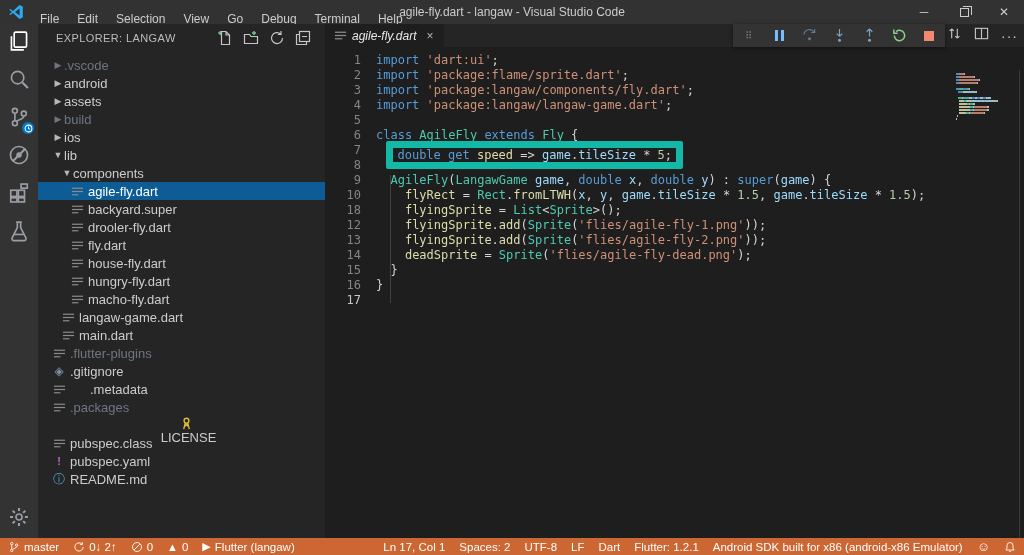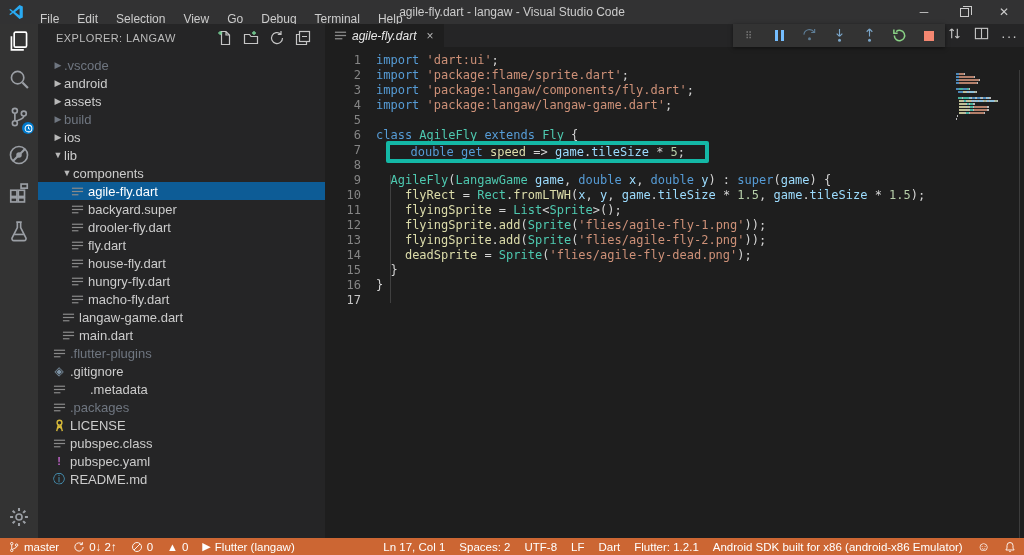--- a/index.html
+++ b/index.html
@@ -62,21 +62,21 @@
   .stop-square { width:10px; height:10px; background:#f48771; }
 
   #code-area { position:absolute; left:0; top:23px; width:699px; height:491px; font-family:"DejaVu Sans Mono", monospace; font-size:12px; }
   .code-line { position:relative; height:15px; line-height:15px; white-space:pre; }
   .gutter { position:absolute; left:0; top:0; width:36px; text-align:right; color:#858585; }
   .gutter.active { color:#c6c6c6; }
   .code-text { position:absolute; left:51px; top:0; }
   #code-lines { padding-top:6px; }
   .tk-kw{color:#569cd6} .tk-type{color:#4ec9b0} .tk-var{color:#9cdcfe} .tk-fn{color:#dcdcaa}
   .tk-str{color:#ce9178} .tk-num{color:#b5cea8} .tk-pun{color:#d4d4d4} .tk-pln{color:#d4d4d4}
-  .yellow-box { display:inline-block; border:4px solid #14b8a6; border-radius:2px; padding:0 20px; margin:-2px 0 0 -4px; line-height:14px; vertical-align:top; }
+  .yellow-box { display:inline-block; border:7px solid #14b8a6; border-radius:2px; padding:0 4px; margin:-2px 0 0 -4px; line-height:14px; vertical-align:top; }
   #indent-guide { position:absolute; left:65px; top:128px; width:1px; height:128px; background:#404040; }
 
   
   #minimap { position:absolute; right:10px; top:26px; width:58px; }
   .mm-row { height:2px; margin-bottom:1px; display:flex; }
   .mm-seg { height:2px; opacity:.85; }
   #minimap-border { position:absolute; right:4px; top:23px; width:1px; height:491px; background:#3c3c3c; }
 
   
   #statusbar { position:absolute; left:0; top:538px; width:1024px; height:17px; background:#cc6633; color:#ffffff; display:flex; align-items:center; font-size:11.5px; padding:0 8px; }
@@ -367,21 +367,21 @@
             <svg viewBox="0 0 14 14">
               <g stroke="#8a8a8a" stroke-width="1.3" fill="none">
                 <line x1="1" y1="3.5" x2="13" y2="3.5"></line>
                 <line x1="1" y1="7" x2="13" y2="7"></line>
                 <line x1="1" y1="10.5" x2="8" y2="10.5"></line>
               </g>
             </svg>
           </span>
           <span>.packages</span>
         </div>
-        <div class="tree-row" style="padding-left: 14px;">
+        <div class="tree-row" style="padding-left: 14px; flex-direction: column;">
           <span class="file-ic">
             <svg viewBox="0 0 14 14" fill="none" stroke="#d7ba3a" stroke-width="1.5">
               <circle cx="7" cy="4" r="2.6"></circle>
               <path d="M5.7 6.3 4 13M8.3 6.3 10 13M4.6 10.5l4-3.5M9.4 10.5l-4-3.5"></path>
             </svg>
           </span>
           <span>LICENSE</span>
         </div>
         <div class="tree-row" style="padding-left: 14px;">
           <span class="file-ic">
@@ -495,21 +495,21 @@
           <div class="code-line"><span class="gutter">1</span><span class="code-text"><span class="tk-kw">import </span><span class="tk-str">'dart:ui'</span><span class="tk-pun">;</span></span></div>
           <div class="code-line"><span class="gutter">2</span><span class="code-text"><span class="tk-kw">import </span><span class="tk-str">'package:flame/sprite.dart'</span><span class="tk-pun">;</span></span></div>
           <div class="code-line"><span class="gutter">3</span><span class="code-text"><span class="tk-kw">import </span><span class="tk-str">'package:langaw/components/fly.dart'</span><span class="tk-pun">;</span></span></div>
           <div class="code-line"><span class="gutter">4</span><span class="code-text"><span class="tk-kw">import </span><span class="tk-str">'package:langaw/langaw-game.dart'</span><span class="tk-pun">;</span></span></div>
           <div class="code-line"><span class="gutter">5</span><span class="code-text"></span></div>
           <div class="code-line"><span class="gutter">6</span><span class="code-text"><span class="tk-kw">class </span><span class="tk-type">AgileFly </span><span class="tk-kw">extends </span><span class="tk-type">Fly </span><span class="tk-pun">{</span></span></div>
           <div class="code-line"><span class="gutter">7</span><span class="code-text"><span class="tk-pln">  </span><span class="yellow-box"><span class="tk-kw">double </span><span class="tk-kw">get </span><span class="tk-fn">speed </span><span class="tk-pun">=&gt; </span><span class="tk-var">game</span><span class="tk-pun">.</span><span class="tk-var">tileSize </span><span class="tk-pun">* </span><span class="tk-num">5</span><span class="tk-pun">;</span></span></span></div>
           <div class="code-line"><span class="gutter">8</span><span class="code-text"></span></div>
           <div class="code-line"><span class="gutter">9</span><span class="code-text"><span class="tk-pln">  </span><span class="tk-type">AgileFly</span><span class="tk-pun">(</span><span class="tk-type">LangawGame </span><span class="tk-var">game</span><span class="tk-pun">, </span><span class="tk-kw">double </span><span class="tk-var">x</span><span class="tk-pun">, </span><span class="tk-kw">double </span><span class="tk-var">y</span><span class="tk-pun">) : </span><span class="tk-kw">super</span><span class="tk-pun">(</span><span class="tk-var">game</span><span class="tk-pun">) {</span></span></div>
           <div class="code-line"><span class="gutter">10</span><span class="code-text"><span class="tk-pln">    </span><span class="tk-fn">flyRect </span><span class="tk-pun">= </span><span class="tk-type">Rect</span><span class="tk-pun">.</span><span class="tk-fn">fromLTWH</span><span class="tk-pun">(</span><span class="tk-var">x</span><span class="tk-pun">, </span><span class="tk-var">y</span><span class="tk-pun">, </span><span class="tk-var">game</span><span class="tk-pun">.</span><span class="tk-var">tileSize </span><span class="tk-pun">* </span><span class="tk-num">1.5</span><span class="tk-pun">, </span><span class="tk-var">game</span><span class="tk-pun">.</span><span class="tk-var">tileSize </span><span class="tk-pun">* </span><span class="tk-num">1.5</span><span class="tk-pun">);</span></span></div>
-          <div class="code-line"><span class="gutter">11</span><span class="code-text"><span class="tk-pln">    </span><span class="tk-fn">flyingSprite </span><span class="tk-pun">= </span><span class="tk-type">List</span><span class="tk-pun">&lt;</span><span class="tk-type">Sprite</span><span class="tk-pun">&gt;();</span></span></div>
+          <div class="code-line"><span class="gutter">18</span><span class="code-text"><span class="tk-pln">    </span><span class="tk-fn">flyingSprite </span><span class="tk-pun">= </span><span class="tk-type">List</span><span class="tk-pun">&lt;</span><span class="tk-type">Sprite</span><span class="tk-pun">&gt;();</span></span></div>
           <div class="code-line"><span class="gutter">12</span><span class="code-text"><span class="tk-pln">    </span><span class="tk-fn">flyingSprite</span><span class="tk-pun">.</span><span class="tk-fn">add</span><span class="tk-pun">(</span><span class="tk-type">Sprite</span><span class="tk-pun">(</span><span class="tk-str">'flies/agile-fly-1.png'</span><span class="tk-pun">));</span></span></div>
           <div class="code-line"><span class="gutter">13</span><span class="code-text"><span class="tk-pln">    </span><span class="tk-fn">flyingSprite</span><span class="tk-pun">.</span><span class="tk-fn">add</span><span class="tk-pun">(</span><span class="tk-type">Sprite</span><span class="tk-pun">(</span><span class="tk-str">'flies/agile-fly-2.png'</span><span class="tk-pun">));</span></span></div>
           <div class="code-line"><span class="gutter">14</span><span class="code-text"><span class="tk-pln">    </span><span class="tk-fn">deadSprite </span><span class="tk-pun">= </span><span class="tk-type">Sprite</span><span class="tk-pun">(</span><span class="tk-str">'flies/agile-fly-dead.png'</span><span class="tk-pun">);</span></span></div>
           <div class="code-line"><span class="gutter">15</span><span class="code-text"><span class="tk-pun">  }</span></span></div>
           <div class="code-line"><span class="gutter">16</span><span class="code-text"><span class="tk-pun">}</span></span></div>
           <div class="code-line"><span class="gutter active">17</span><span class="code-text"></span></div>
         </div>
       <div id="minimap">
           <div class="mm-row">
             <span class="mm-seg" style="width: 3px; margin-left: 0px; background: rgb(86, 156, 214);"></span>

